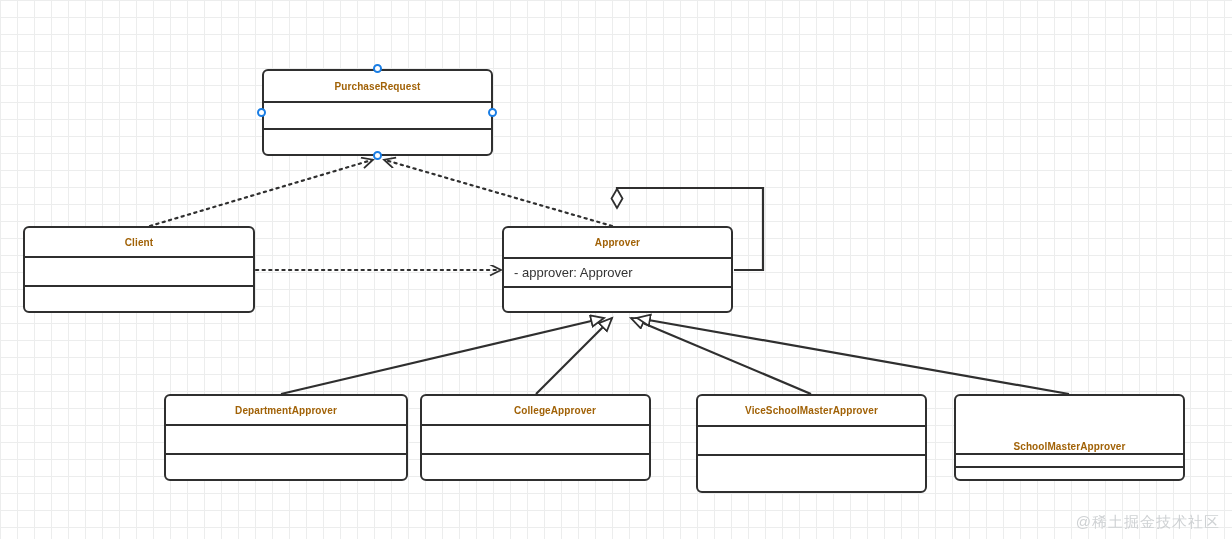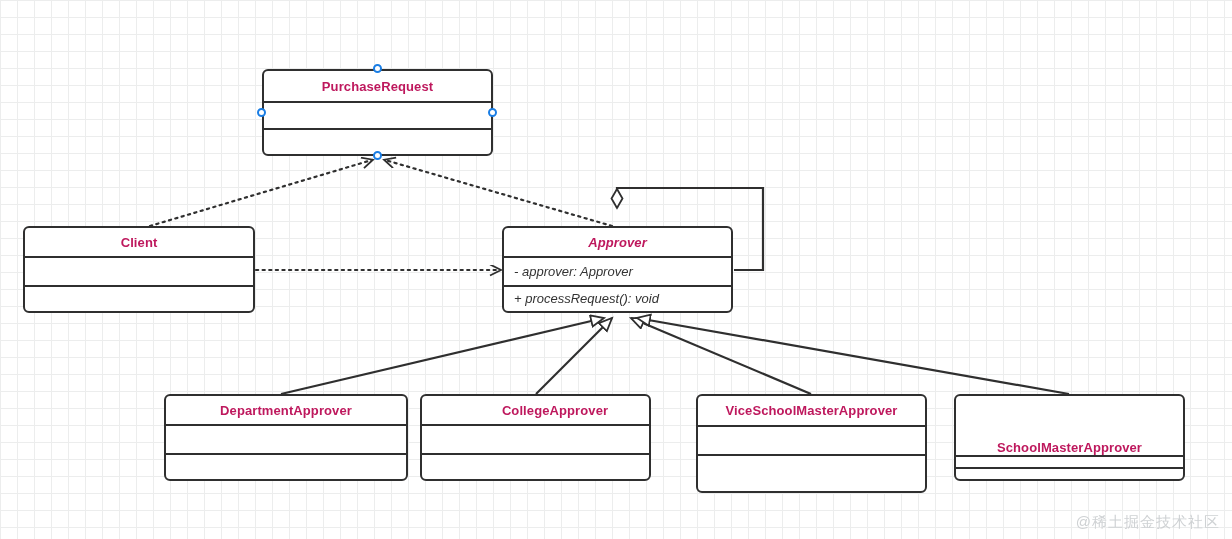--- a/index.html
+++ b/index.html
@@ -39,22 +39,22 @@
     box-sizing: border-box;
     background: #ffffff;
     border: 2px solid #2f2f2f;
     border-radius: 6px;
     display: flex;
     flex-direction: column;
     z-index: 5;
   }
   .uml-name {
     font-weight: bold;
-    font-size: 13px;
-    color: #be185d;
+    font-size: 10px;
+    color: #a16207;
     text-align: center;
     display: flex;
     align-items: center;
     justify-content: center;
     border-bottom: 2px solid #2f2f2f;
     box-sizing: border-box;
     letter-spacing: .1px;
   }
   .uml-compartment {
     font-size: 13px;
@@ -130,24 +130,23 @@
     <div class="uml-compartment divided" style="height:27px;"></div>
     <div class="uml-compartment" style="height:25px;"></div>
   </div>
 
   <div class="uml-class" style="left:23px; top:226px; width:232px; height:87px;">
     <div class="uml-name" style="height:31px;">Client</div>
     <div class="uml-compartment divided" style="height:29px;"></div>
     <div class="uml-compartment" style="height:25px;"></div>
   </div>
 
-  <div class="uml-class" style="left:502px; top:226px; width:231px; height:87px;font-style:italic;">
+  <div class="uml-class" style="left:502px; top:226px; width:231px; height:87px;">
     <div class="uml-name" style="height:31px;">Approver</div>
     <div class="uml-compartment divided" style="height:29px;">- approver: Approver</div>
-    <div class="uml-compartment" style="height:25px;">+ processRequest(): void</div>
   </div>
 
   <div class="uml-class" style="left:164px; top:394px; width:244px; height:87px;">
     <div class="uml-name" style="height:31px;">DepartmentApprover</div>
     <div class="uml-compartment divided" style="height:29px;"></div>
     <div class="uml-compartment" style="height:25px;"></div>
   </div>
 
   <div class="uml-class" style="left:420px; top:394px; width:231px; height:87px;">
     <div class="uml-name" style="height:31px;padding-left:39px;">CollegeApprover</div>

